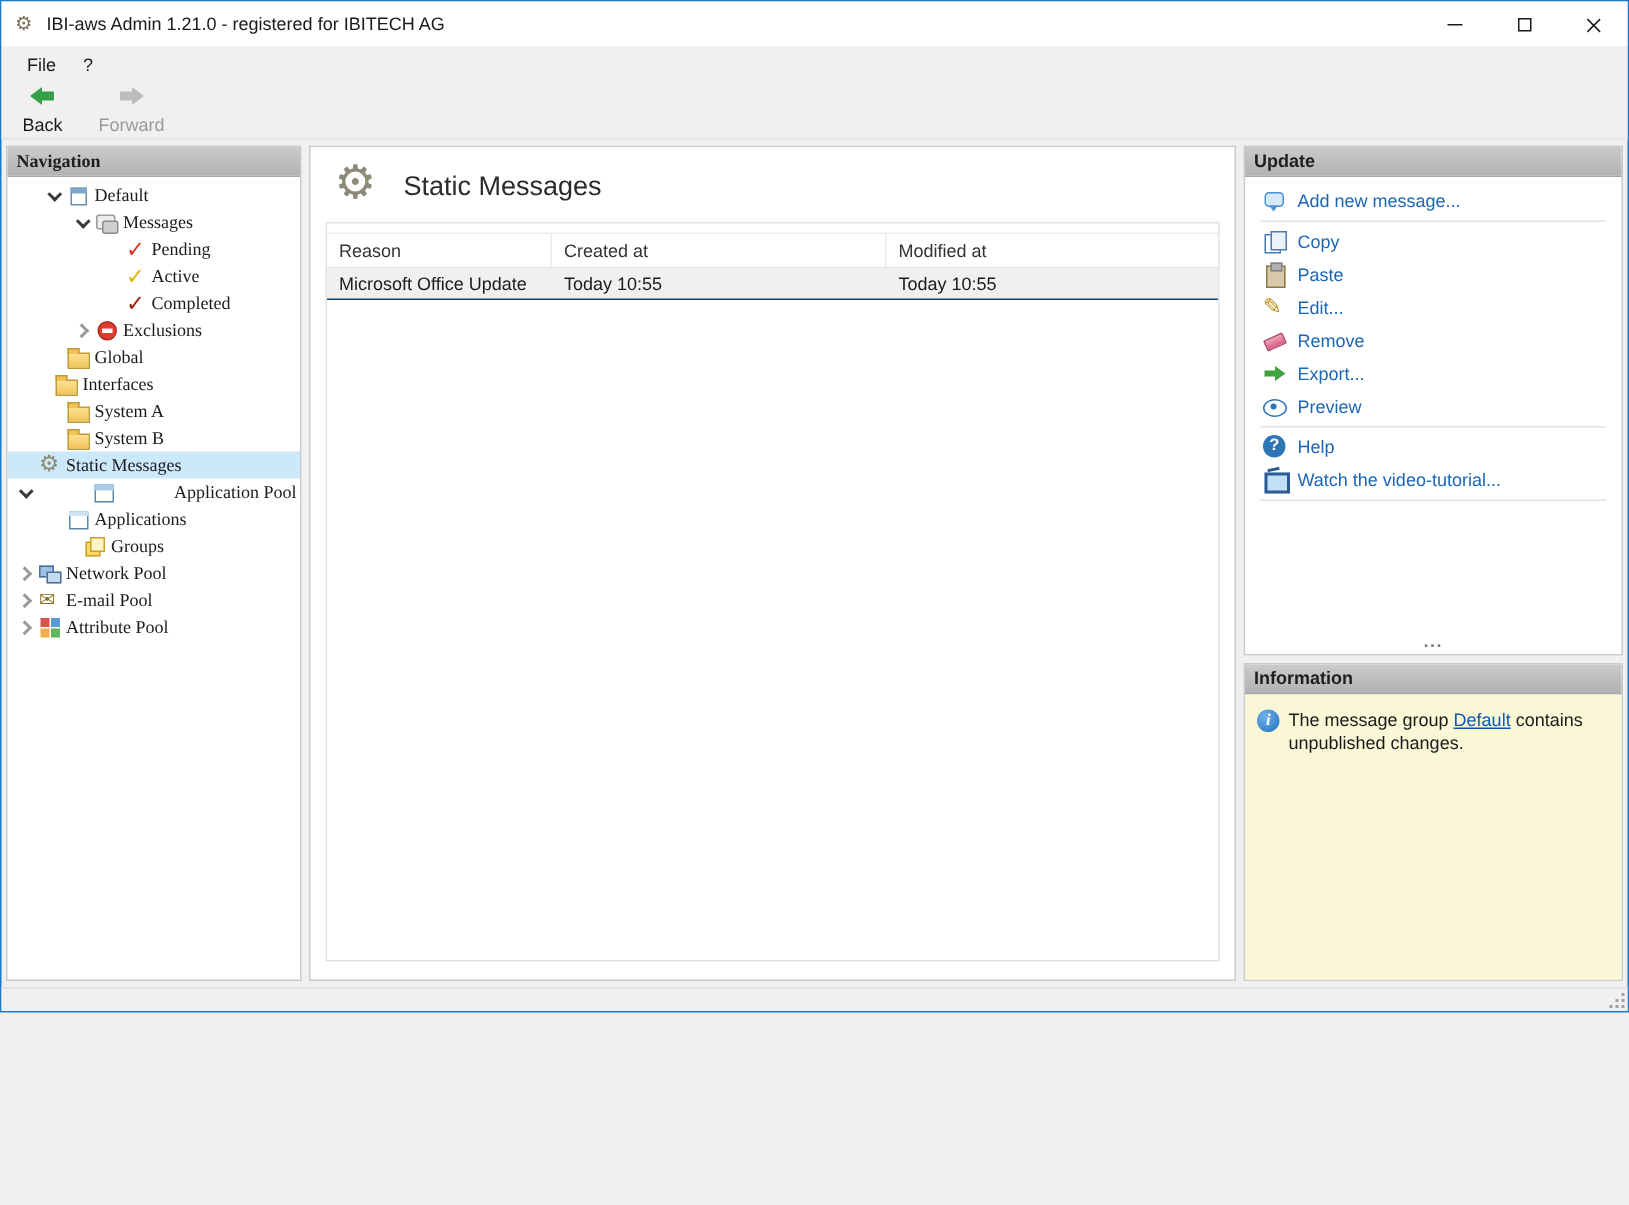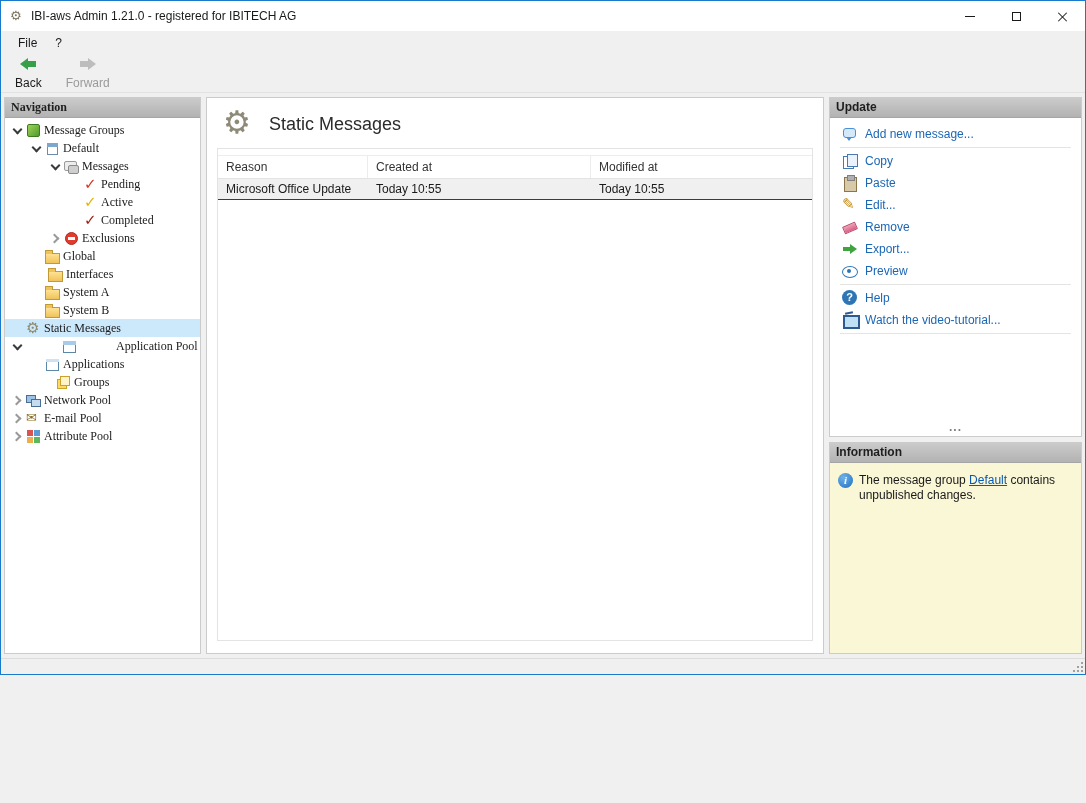--- a/index.html
+++ b/index.html
@@ -176,25 +176,20 @@
       <span class="nav-arrow fwd"></span>
       <span>Forward</span>
     </div>
   </div>
 
   <div class="workspace">
 
     <div class="panel nav-panel">
       <div class="panel-header">Navigation</div>
       <div class="tree" id="nav-tree">
-          <div class="tree-row" style="padding-left: 4px;">
-            <span class="chev expanded"></span>
-            <span class="ticon ti-message-groups"></span>
-            <span class="tlabel">Message Groups</span>
-          </div>
           <div class="tree-row" style="padding-left: 23px;">
             <span class="chev expanded"></span>
             <span class="ticon ti-message-group"></span>
             <span class="tlabel">Default</span>
           </div>
           <div class="tree-row" style="padding-left: 42px;">
             <span class="chev expanded"></span>
             <span class="ticon ti-messages"></span>
             <span class="tlabel">Messages</span>
           </div>
@@ -216,21 +211,21 @@
           <div class="tree-row" style="padding-left: 42px;">
             <span class="chev collapsed"></span>
             <span class="ticon ti-exclusions"></span>
             <span class="tlabel">Exclusions</span>
           </div>
           <div class="tree-row" style="padding-left: 23px; text-align: right;">
             <span class="chev"></span>
             <span class="ticon ti-folder"></span>
             <span class="tlabel">Global</span>
           </div>
-          <div class="tree-row" style="padding-left: 26px;">
+          <div class="tree-row" style="padding-left: 15px;">
             <span class="chev"></span>
             <span class="ticon ti-folder"></span>
             <span class="tlabel">Interfaces</span>
           </div>
           <div class="tree-row" style="padding-left: 23px;">
             <span class="chev"></span>
             <span class="ticon ti-folder"></span>
             <span class="tlabel">System A</span>
           </div>
           <div class="tree-row" style="padding-left: 23px;">

